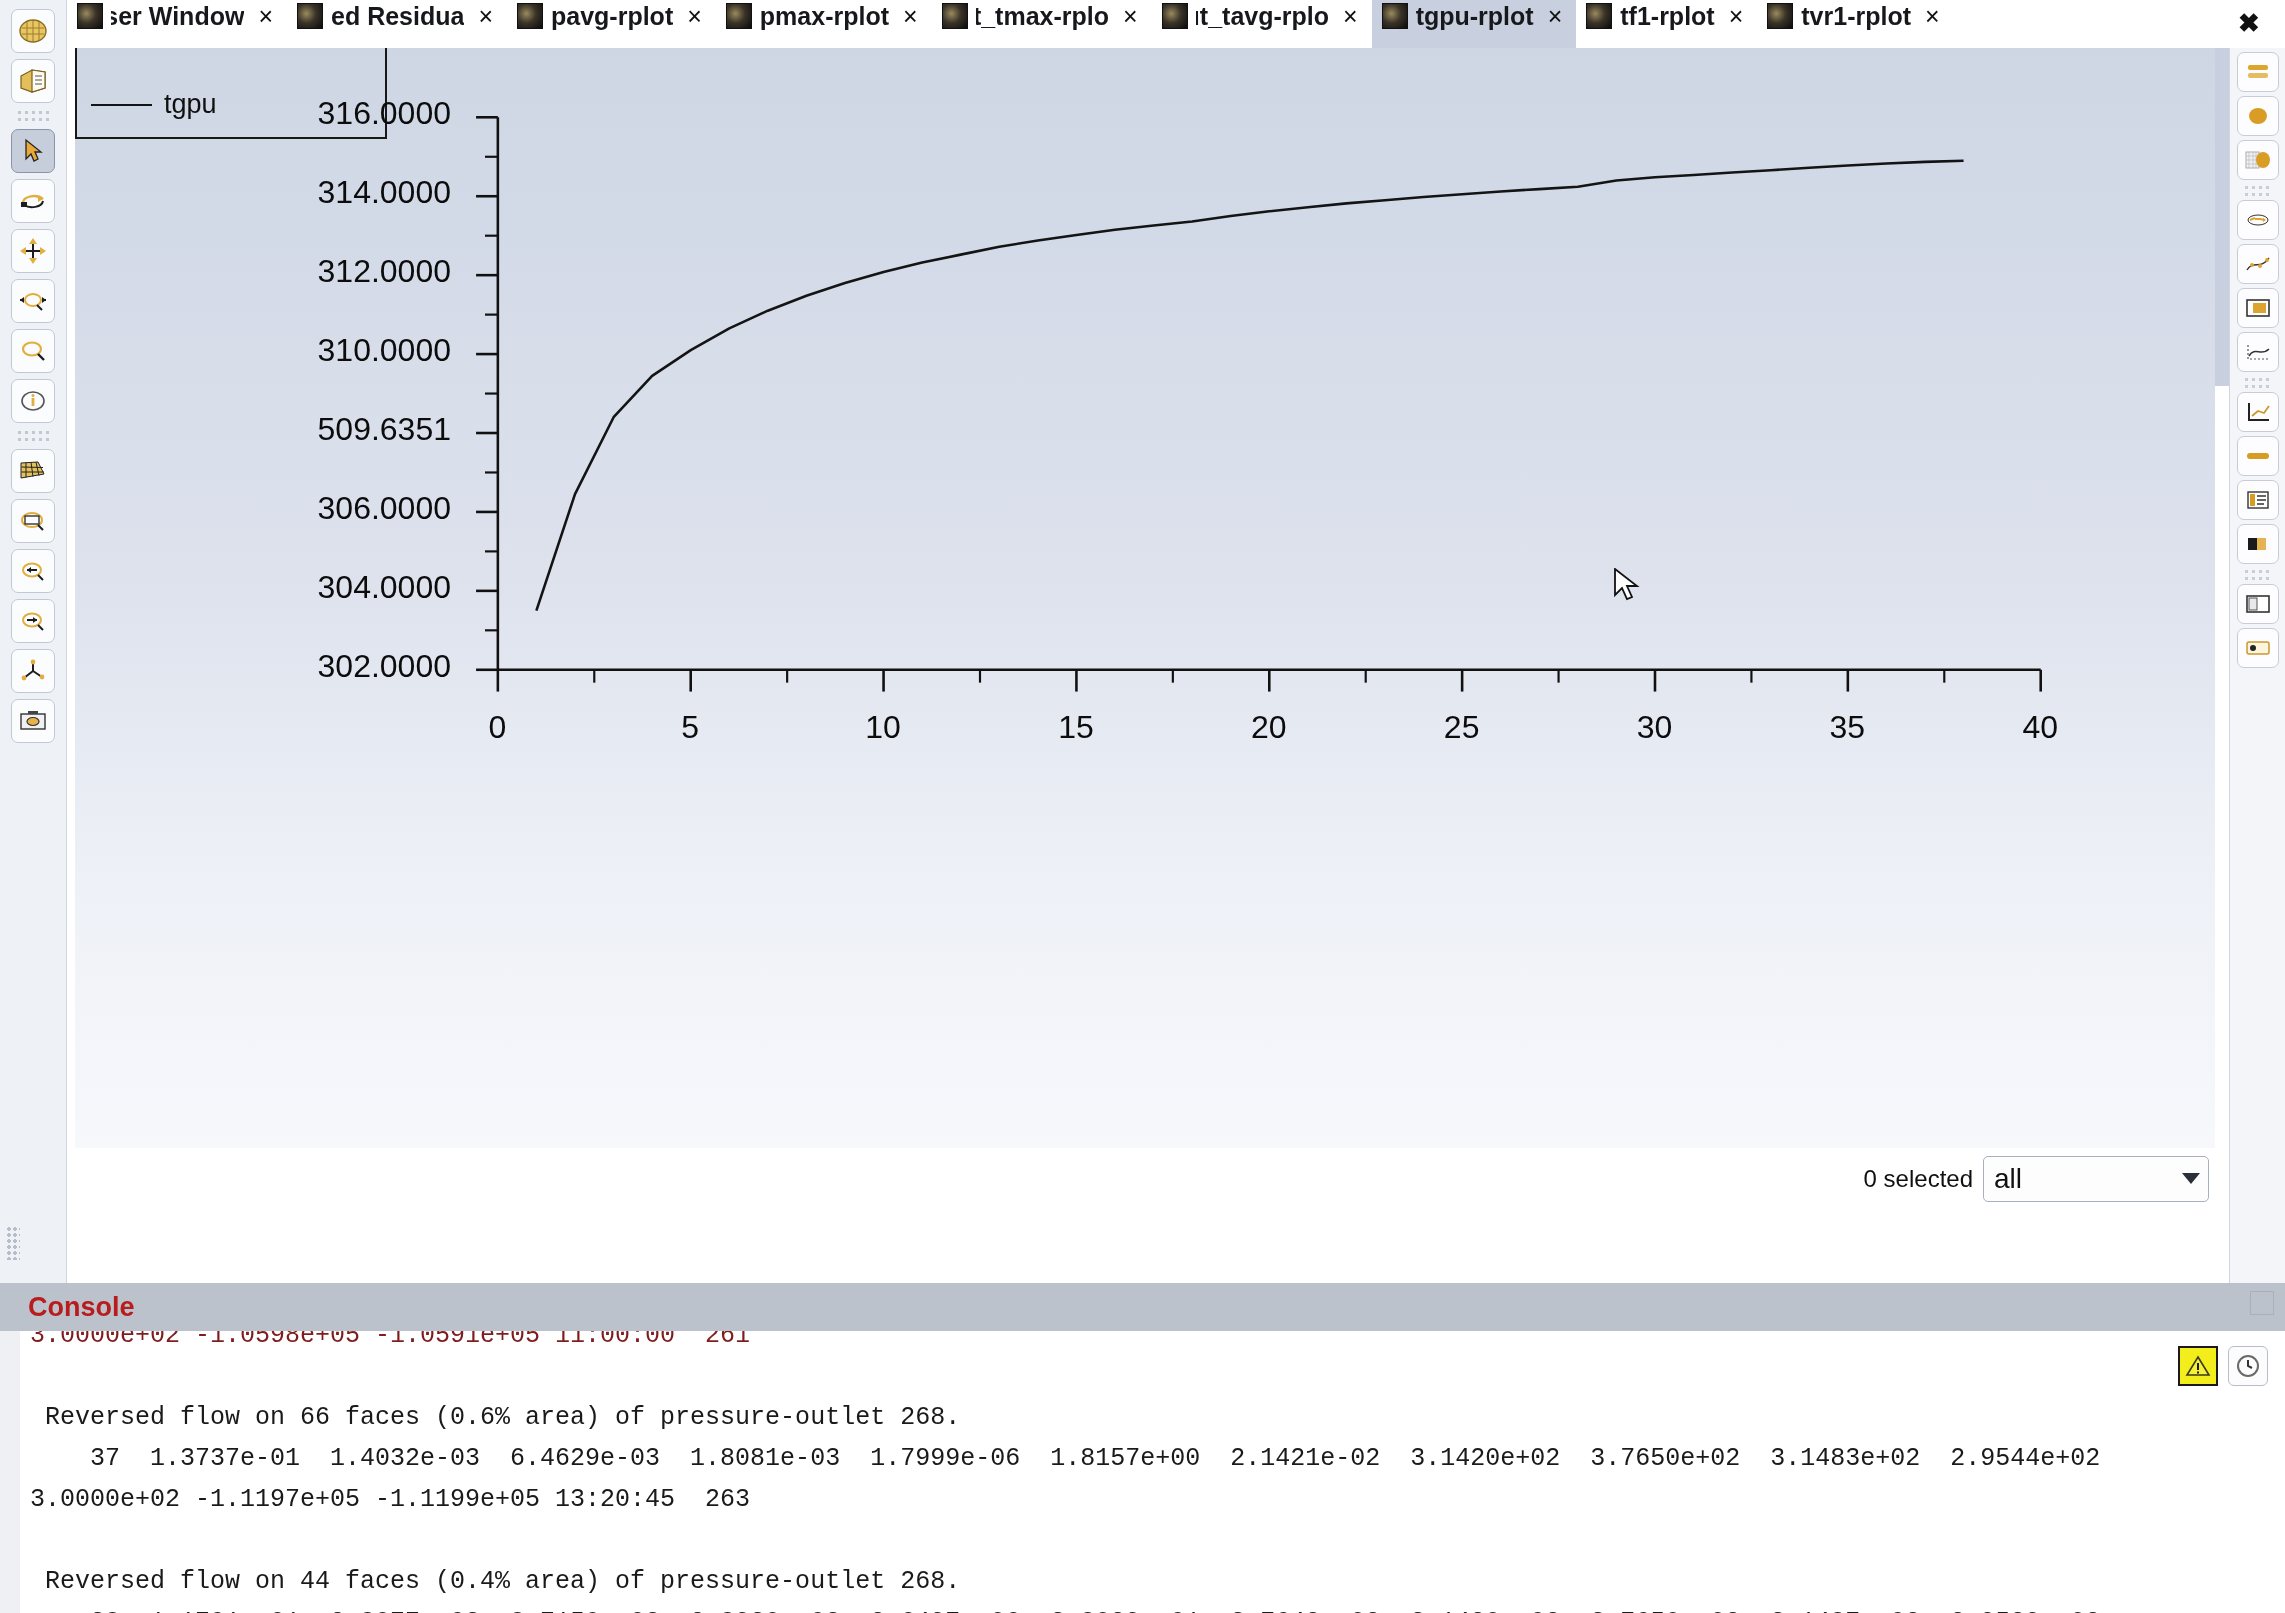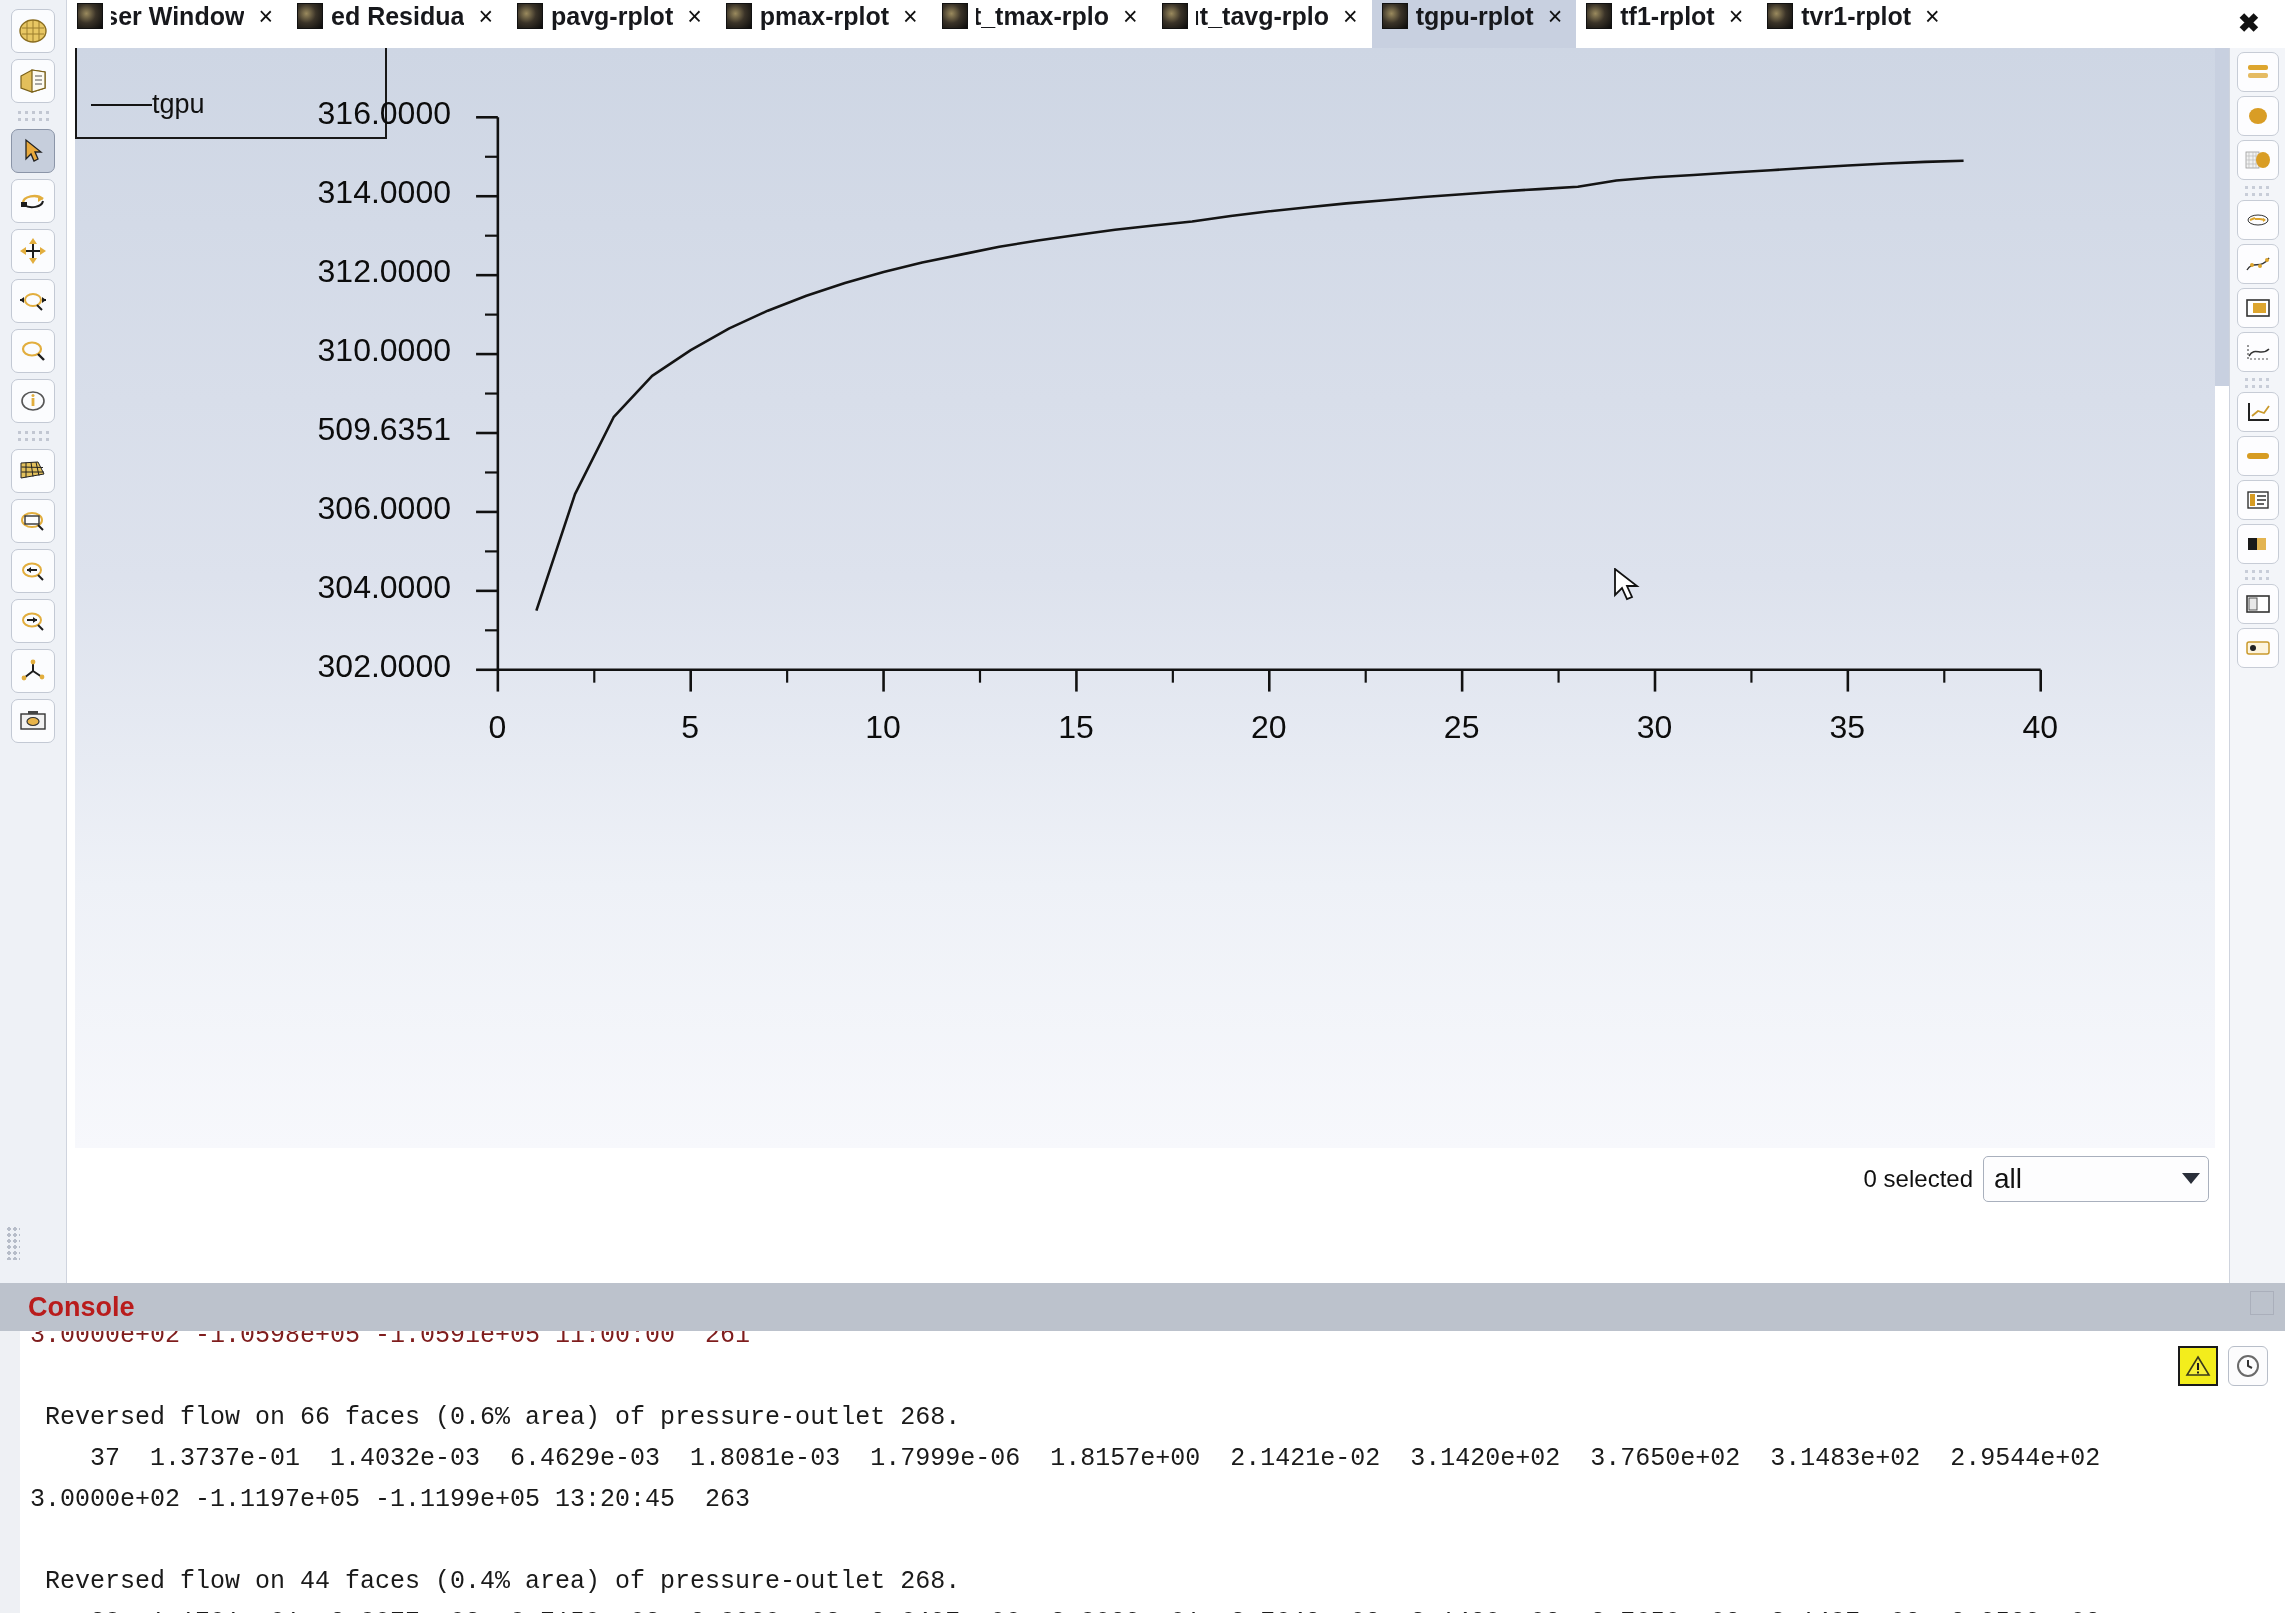--- a/index.html
+++ b/index.html
@@ -99,21 +99,21 @@
   }
   .plotsvg { position: absolute; inset: 0; width: 100%; height: 100%; }
 
   .legendbox {
     position: absolute; left: 0px; top: -8px;
     width: 312px; height: 99px;
     border: 2px solid #181818;
     background: transparent;
   }
   .legendrow { position: absolute; left: 14px; top: 47px;
-    display: flex; align-items: center; gap: 0; }
+    display: flex; align-items: center; gap: 12px; }
   .legendline { width: 61px; height: 0; border-top: 2px solid #141414; }
   .legendtext { font-size: 27px; color: #101010; font-family: "Liberation Sans", sans-serif; }
 
   .axlabel-y {
     position: absolute; left: 57px; top: 319px; width: 252px;
     text-align: right; font-size: 38px; line-height: 46px; color: #0c0c0c;
   }
   .axlabel-x {
     position: absolute; left: 0; right: 0; top: 673px;
     text-align: center; font-size: 40px; color: #0c0c0c;

